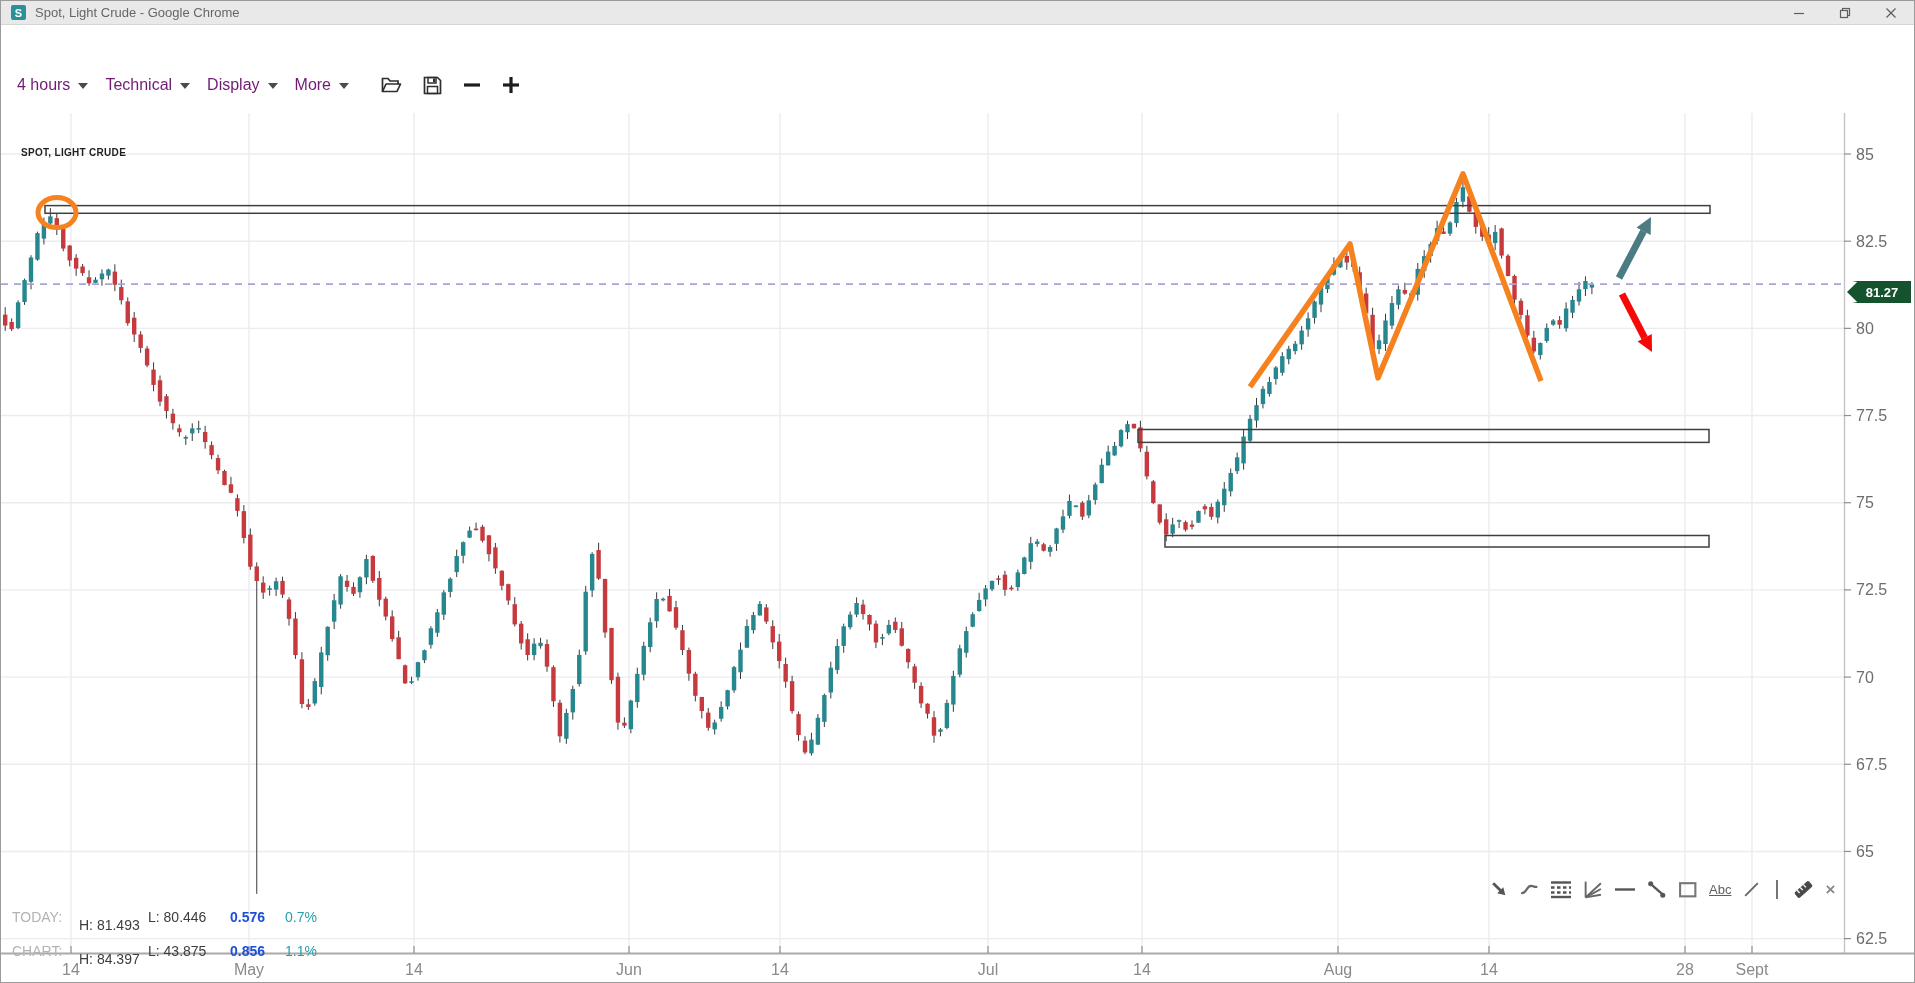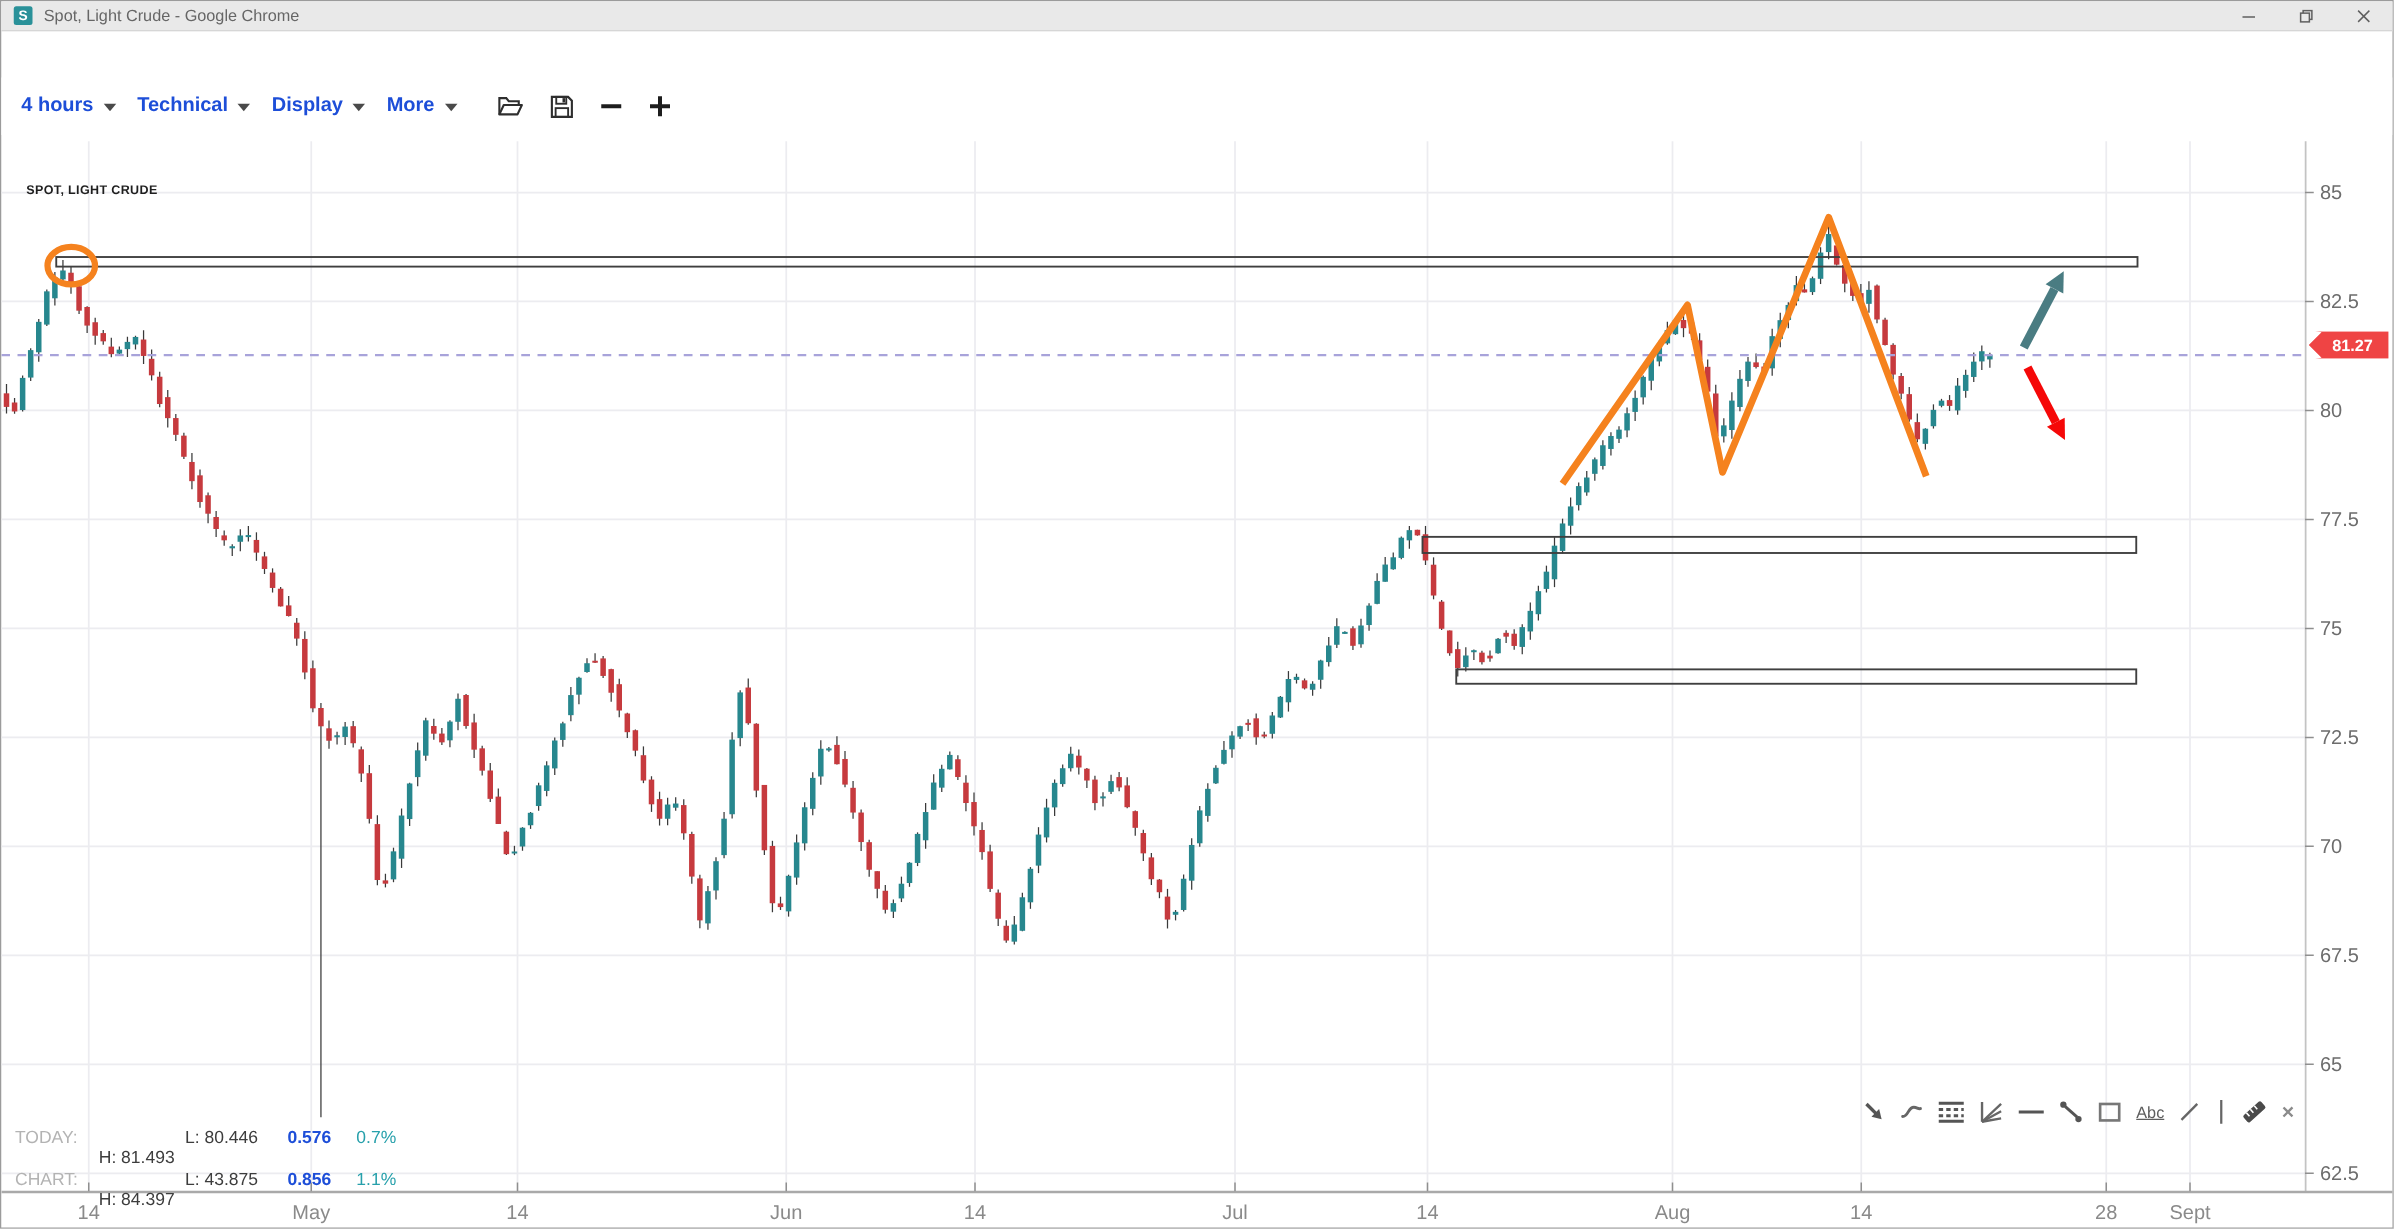--- a/index.html
+++ b/index.html
@@ -17,36 +17,36 @@
   
   .urlbar{position:absolute;left:0;top:25px;width:100%;height:35px;background:#f1f1f1;
           border-bottom:1px solid #b9b9b9;display:flex;align-items:center;}
   .lock{margin-left:19px;}
   .url-text{margin-left:13px;font-size:15px;color:#3a3d40;white-space:nowrap;}
   
   .cbar{position:absolute;left:0;top:61px;width:100%;height:46px;background:#fff;
         display:flex;align-items:center;}
   .dd{display:flex;align-items:center;margin-left:17px;cursor:pointer;}
   .dd:first-child{margin-left:16px;}
-  .dd-label{font-size:16px;font-weight:bold;color:#1d4ed8;}
+  .dd-label{font-size:16px;font-weight:normal;color:#701a75;}
   .caret{width:0;height:0;border-left:5px solid transparent;border-right:5px solid transparent;
          border-top:6px solid #4a4a4a;margin-left:8px;margin-top:2px;}
   .tool-ico{margin-left:21px;cursor:pointer;display:flex;align-items:center;color:#2e2e2e;}
   .dd+.tool-ico{margin-left:32px;}
   
   .chart-svg{position:absolute;left:0;top:0;}
   .chart-title{position:absolute;left:20px;top:146px;font-size:10px;font-weight:bold;
                color:#1f1f1f;letter-spacing:.3px;}
-  .price-tag{position:absolute;left:1846px;top:264px;width:64px;height:22px;background:#ef4444;
+  .price-tag{position:absolute;left:1846px;top:280px;width:64px;height:22px;background:#14532d;
              clip-path:polygon(0 50%,16% 4%,8% 0,100% 0,100% 100%,8% 100%,16% 96%);
              display:flex;align-items:center;justify-content:center;}
   .price-tag span{color:#fff;font-size:13px;font-weight:bold;margin-left:6px;}
   
   .stats{position:absolute;left:11px;top:899px;font-size:14px;line-height:18px;}
-  .stats .row{display:flex;}
+  .stats .row{display:flex;align-items:center;}
   .stats .lab{width:67px;color:#b3b3b3;}
   .stats .hl{color:#3d3d3d;width:69px;margin-top:16px;}
   .stats .hv{color:#3d3d3d;width:62px;}
   .stats .chg{color:#1d4ed8;width:55px;text-align:right;font-weight:bold;}
   .stats .pct{color:#27a0ab;width:52px;text-align:right;}
   
   .drawbar{position:absolute;left:1489px;top:878px;display:flex;align-items:center;gap:11px;}
   .dtool{color:#6b6b6b;cursor:pointer;display:flex;align-items:center;justify-content:center;}
   .dtool.text-tool{font-size:13px;color:#5e5e5e;text-decoration:underline;}
   .dtool.close-tool{font-size:17px;color:#8b8b8b;font-weight:bold;}

